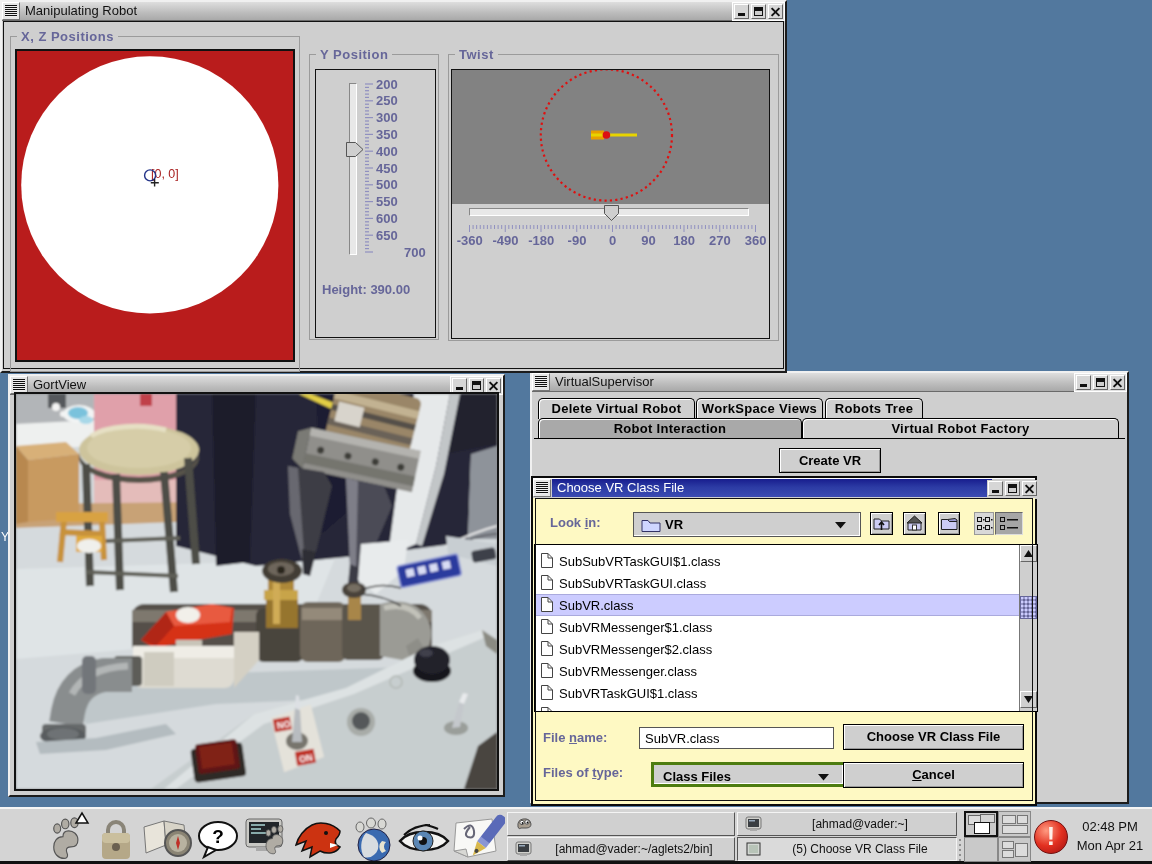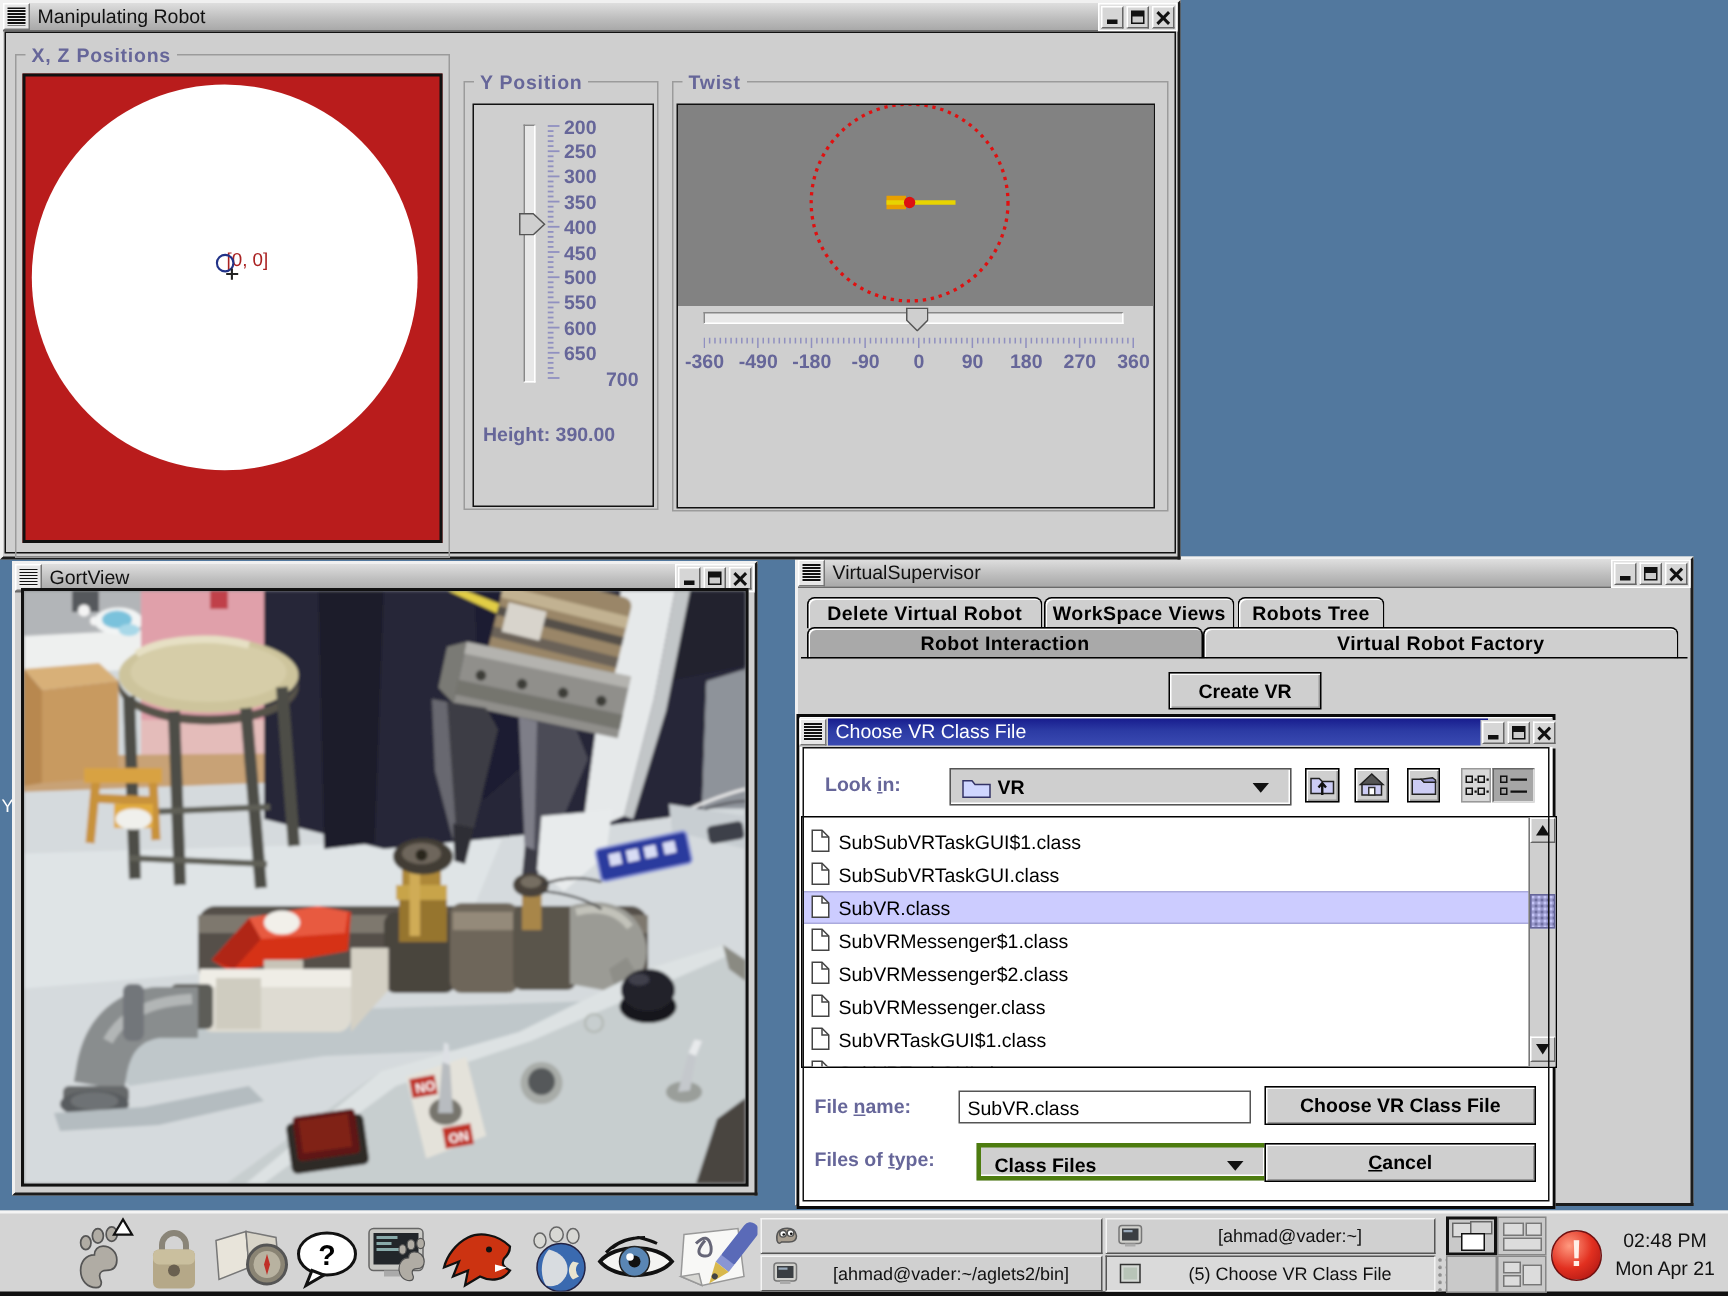--- a/index.html
+++ b/index.html
@@ -452,21 +452,21 @@
     <div class="abs" style="left:19px; top:0; width:440px; height:18px; background:linear-gradient(180deg,#181d8e 0%,#2c3ba4 45%,#3a4ab2 100%);">
       <div class="ttext" style="color:#fff; left:5px;">Choose VR Class File</div>
     </div>
     <div class="wbtns" style="background:#cfcfcf; border:none; top:1px; right:-3px;">
         <div class="wb mn"></div>
         <div class="wb mx"></div>
         <div class="wb cl"></div>
       </div>
   </div>
   <div class="abs" style="left:2px; top:20px; width:498px; height:303px; border:1px solid #111; pointer-events:none; z-index:5;"></div>
-  <div class="abs" style="left:0; top:20px; width:502px; height:306px; background:#ffffff;">
+  <div class="abs" style="left:0; top:20px; width:502px; height:306px; background:#fef9c3;">
 
     <div class="mlabel" style="left:17px; top:17px;">Look <span style="text-decoration:underline">i</span>n:</div>
     <div class="abs" style="left:100px; top:14px; width:228px; height:25px; background:#cfcfcf; border:1px solid #555; box-shadow:inset -1px -1px 0 #fff;">
       <svg width="20" height="16" style="position:absolute;left:7px;top:4px;">
         <path d="M1 14.5 V3.5 h6 l2 2.5 h10 v8.5 z" fill="#cfd6ff" stroke="#333366"></path>
       </svg>
       <span style="position:absolute; left:31px; top:4px; font-size:13px; font-weight:bold;">VR</span>
       <svg width="12" height="8" style="position:absolute; right:13px; top:9px;">
           <polygon points="0,0 11,0 5.5,6.5" fill="#111"></polygon>
         </svg>

